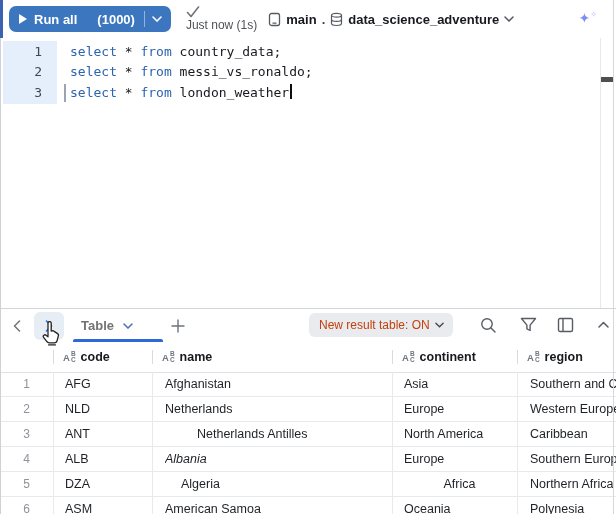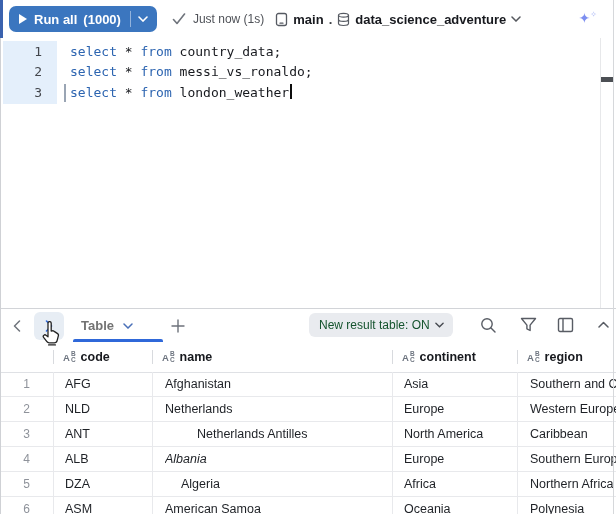--- a/index.html
+++ b/index.html
@@ -6,23 +6,23 @@
   .app{position:relative;width:616px;height:514px;background:#fff;overflow:hidden;
        font-family:"Liberation Sans",sans-serif;color:#1b1d22;}
   
   .top-toolbar{position:absolute;top:0;left:0;width:616px;height:38px;background:#fff;
                display:flex;align-items:center;}
   .accent-bar{position:absolute;left:0;top:0;width:3px;height:38px;background:#3a62ae;}
   .run-btn{display:flex;align-items:center;height:26px;margin-left:9px;padding:0 9px 0 10px;
            background:#3b76bf;border-radius:7px;color:#fff;font-size:13px;font-weight:700;cursor:pointer;}
   .run-btn .play{width:0;height:0;border-left:8px solid #fff;border-top:5px solid transparent;
                  border-bottom:5px solid transparent;margin-right:7px;}
-  .run-btn .count{margin-left:6px;font-weight:700;}
+  .run-btn .count{margin-left:20px;font-weight:700;}
   .run-btn .divider{width:1px;height:16px;background:rgba(255,255,255,.45);margin:0 7px 0 9px;}
-  .status{display:flex;align-items:center;margin-left:15px;font-size:12px;color:#4f5258;}
+  .status{display:flex;align-items:flex-start;margin-left:15px;font-size:12px;color:#4f5258;flex-direction:column;}
   .status svg{margin-right:7px;}
   .crumbs{display:flex;align-items:center;margin-left:11px;font-size:13px;font-weight:600;color:#17191e;}
   .crumbs .ic{margin:0 5px 0 0;display:flex;}
   .crumbs .dot{margin:0 5px;font-weight:600;color:#3c3f45;}
   .crumbs .chev{margin-left:5px;display:flex;}
   .sparkle{position:absolute;right:19px;top:10px;font-size:14px;color:#7d8ff0;cursor:pointer;}
   .sparkle .small{font-size:8px;color:#a9b6f5;vertical-align:top;}
   
   .editor{position:absolute;top:38px;left:0;width:616px;height:270px;background:#fff;}
   .gutter-hl{position:absolute;left:3px;top:3px;width:54px;height:63px;background:#e4effb;}
@@ -44,21 +44,21 @@
   .nav-chev{display:flex;align-items:center;margin-left:3px;cursor:pointer;}
   .hover-btn{position:relative;margin-left:13px;width:30px;height:28px;border-radius:6px;
              background:#e7edf4;display:flex;align-items:center;justify-content:center;cursor:pointer;}
   .hand-cursor{position:absolute;left:7px;top:9px;z-index:5;}
   .tab{display:flex;align-items:center;margin-left:17px;cursor:pointer;}
   .tab .tlabel{font-size:13px;font-weight:600;color:#737373;}
   .tab .tchev{margin-left:9px;display:flex;}
   .tab-underline{position:absolute;left:73px;bottom:0;width:90px;height:3px;background:#2f68d9;border-radius:2px 2px 0 0;}
   .plus-btn{margin-left:38px;display:flex;cursor:pointer;}
   .pill{position:absolute;left:309px;top:4px;height:24px;padding:0 9px 0 10px;background:#e9ebef;
-        border-radius:6px;display:flex;align-items:center;font-size:12px;color:#14532d;cursor:pointer;}
+        border-radius:6px;display:flex;align-items:center;font-size:12px;color:#c2410c;cursor:pointer;}
   .pill svg{margin-left:5px;}
   .ricon{position:absolute;top:8px;cursor:pointer;display:flex;}
   
   .res-table{position:absolute;top:342px;left:0;width:616px;height:172px;overflow:hidden;background:#fff;}
   .thead{position:absolute;top:0;left:0;width:720px;height:30px;border-bottom:1px solid #dfe1e5;background:#fff;}
   .th{position:absolute;top:0;height:30px;display:flex;align-items:center;padding-left:10px;
       font-size:12.5px;font-weight:700;color:#17191e;box-sizing:border-box;cursor:pointer;}
   .th .type-icon{margin-right:5px;}
   .type-icon{display:inline-flex;align-items:center;color:#6e7580;font-weight:600;
              font-family:"Liberation Sans",sans-serif;}
@@ -295,21 +295,21 @@
       <div class="td rownum">4</div>
       <div class="td" style="left:65px;width:85px;">ALB</div>
       <div class="td" style="left:165px;width:225px;font-style:italic;">Albania</div>
       <div class="td" style="left:404px;width:111px;">Europe</div>
       <div class="td" style="left:530px;width:190px;">Southern Europe</div>
     </div>
     <div class="trow" style="top:130px;">
       <div class="td rownum">5</div>
       <div class="td" style="left:65px;width:85px;">DZA</div>
       <div class="td" style="left:165px;width:225px;margin-left:16px;">Algeria</div>
-      <div class="td" style="left:404px;width:111px;">Africa</div>
+      <div class="td" style="left:404px;width:111px;text-align:center;">Africa</div>
       <div class="td" style="left:530px;width:190px;">Northern Africa</div>
     </div>
     <div class="trow" style="top:155px;">
       <div class="td rownum">6</div>
       <div class="td" style="left:65px;width:85px;">ASM</div>
       <div class="td" style="left:165px;width:225px;">American Samoa</div>
       <div class="td" style="left:404px;width:111px;">Oceania</div>
       <div class="td" style="left:530px;width:190px;">Polynesia</div>
     </div>
   </div>

